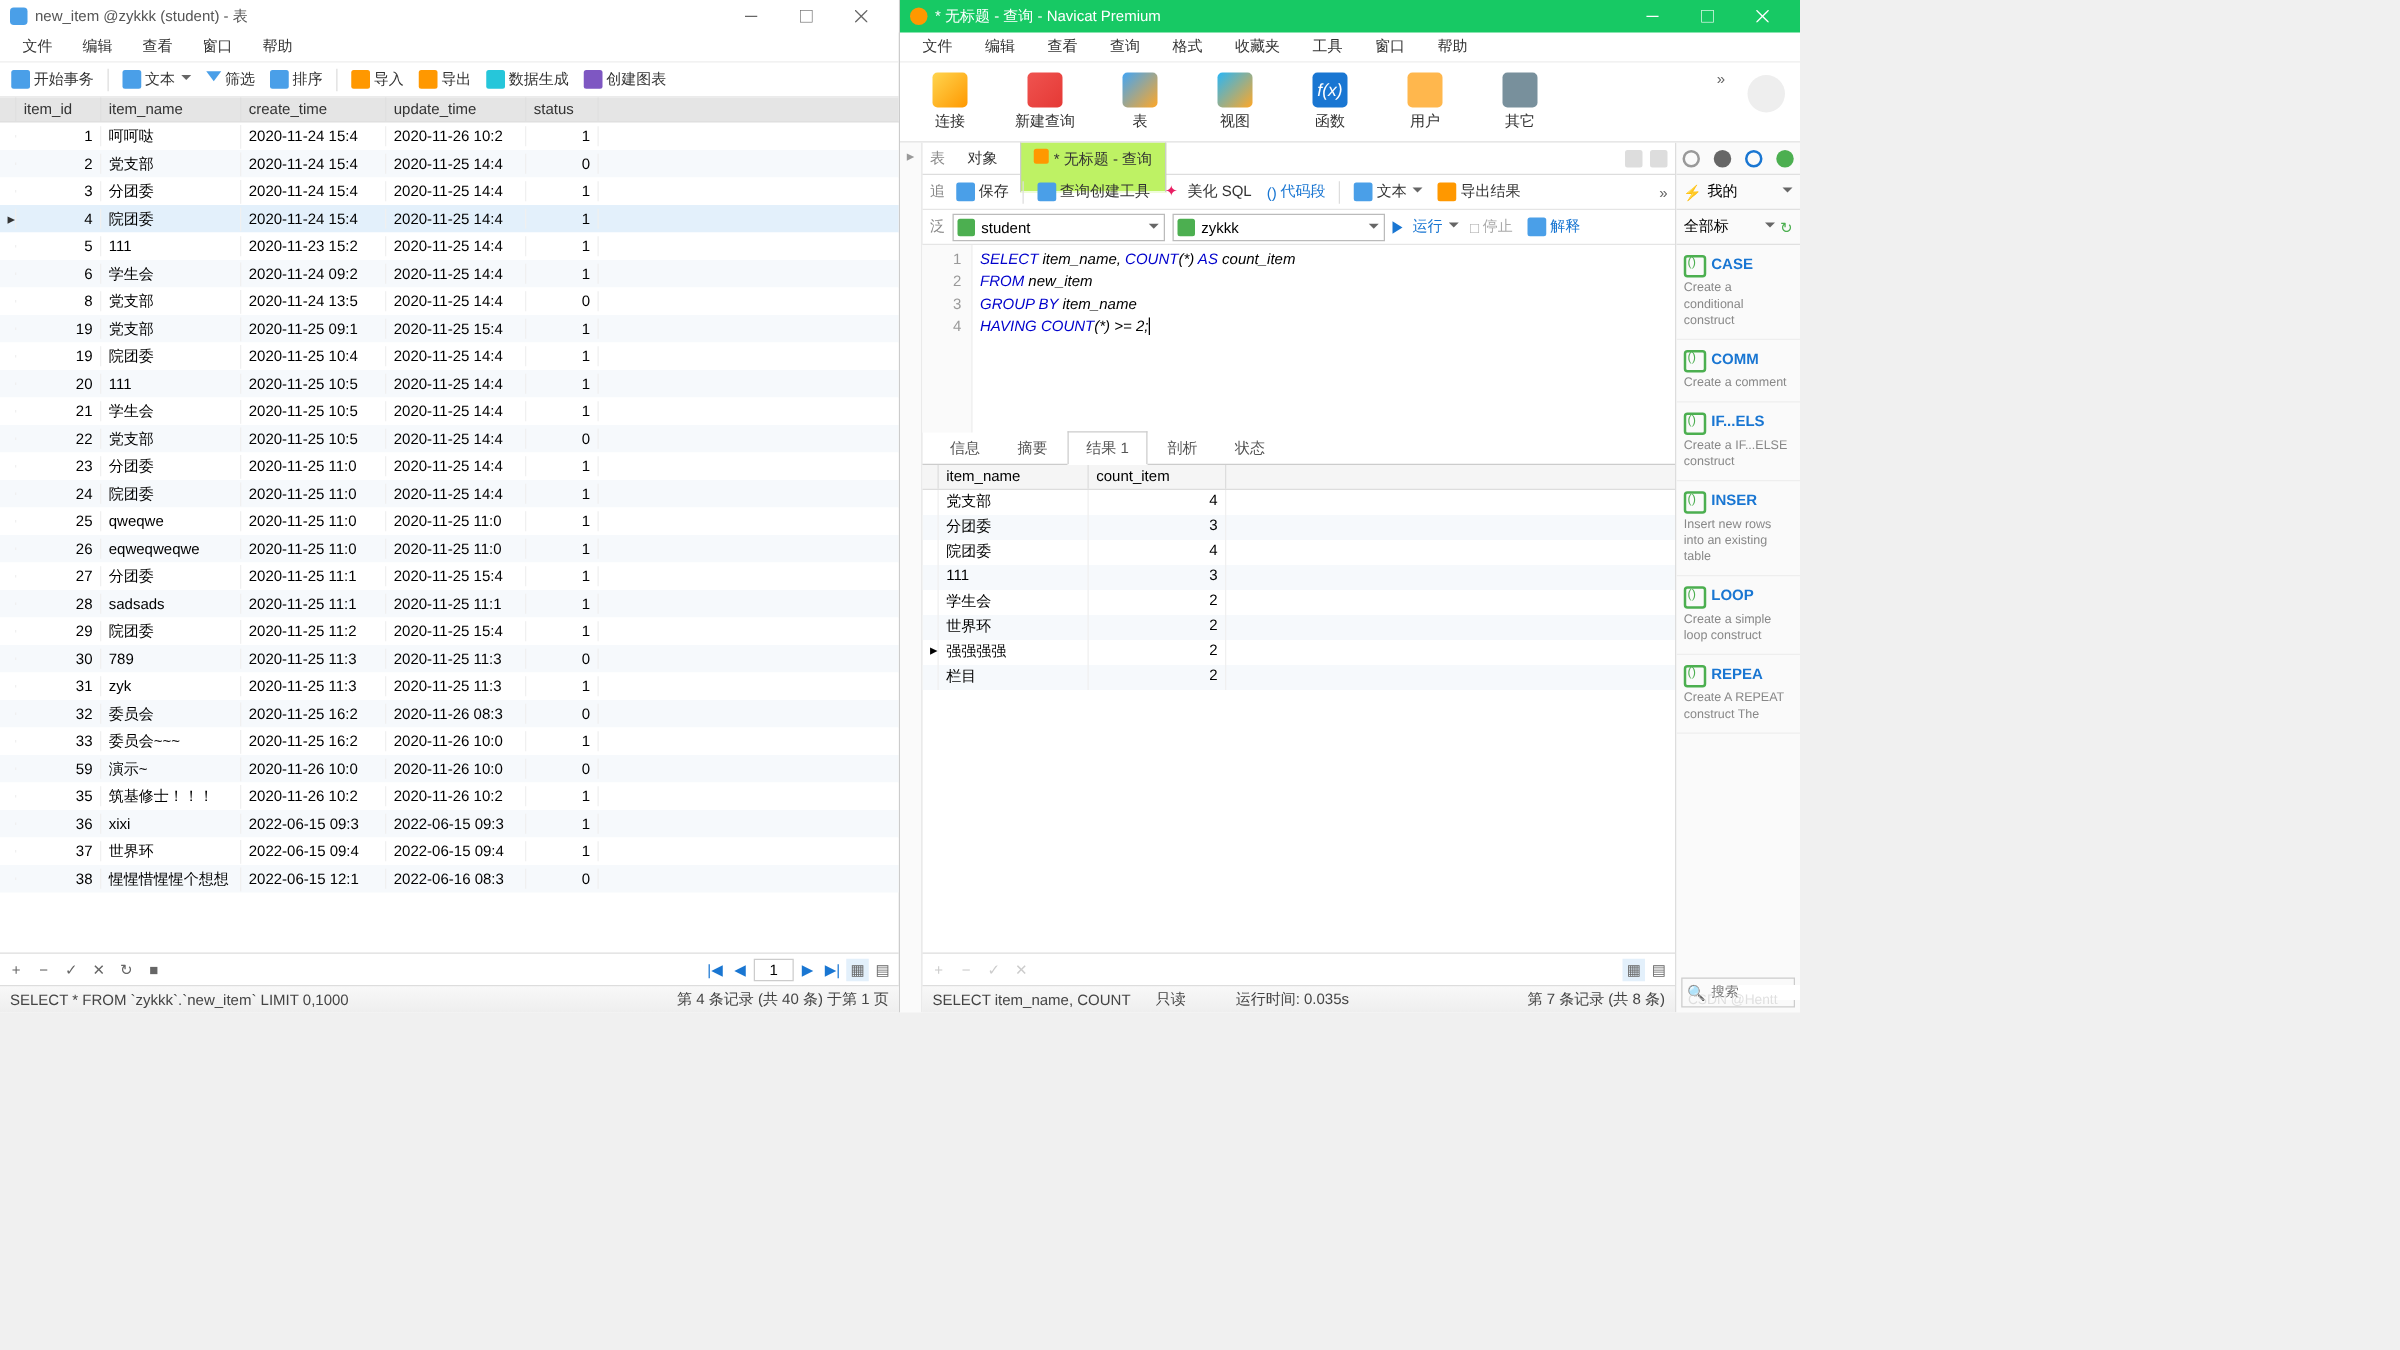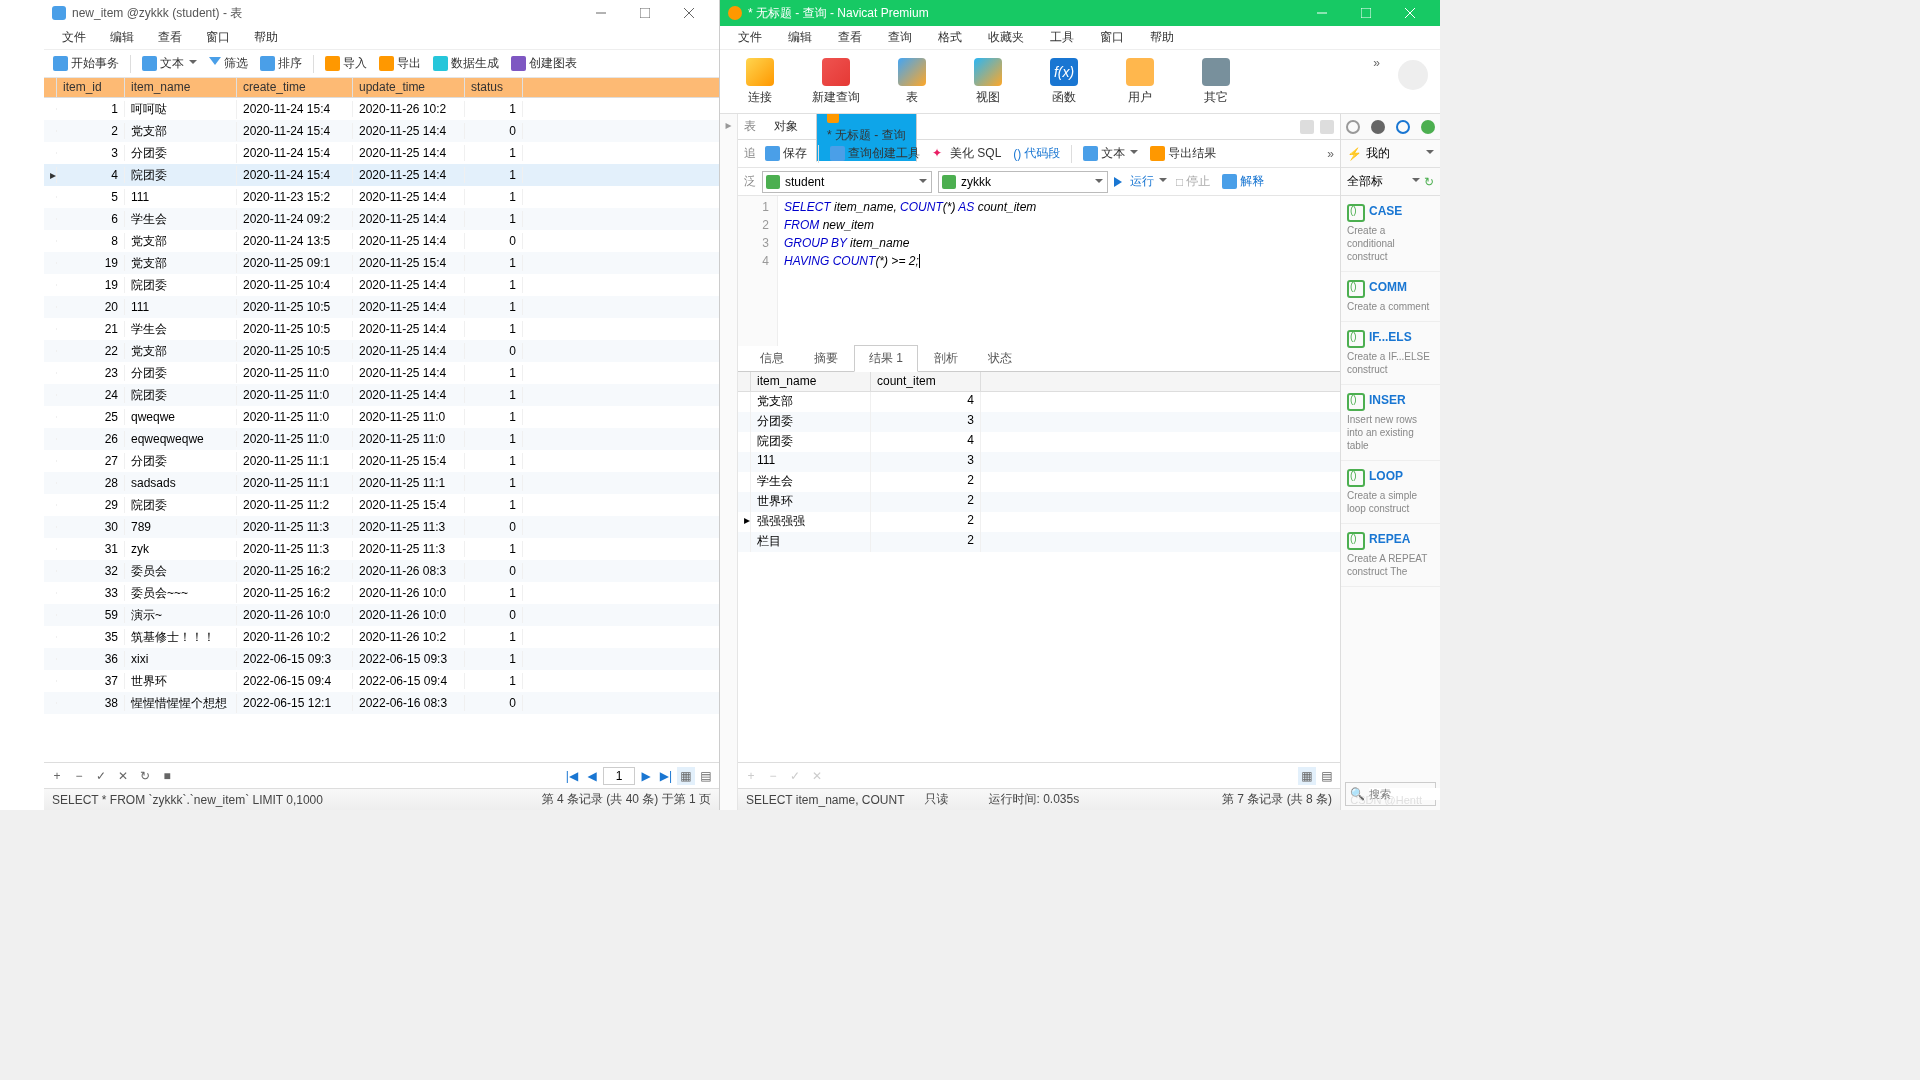--- a/index.html
+++ b/index.html
@@ -1,18 +1,18 @@
 <!DOCTYPE html>
 <html><head>
 <meta charset="utf-8">
 <style>
 *{margin:0;padding:0;box-sizing:border-box;font-family:"Microsoft YaHei",Arial,sans-serif;font-size:12px;}
 body{background:#f0f0f0;display:flex;width:1440px;height:810px;overflow:hidden;}
 .window{background:#fff;display:flex;flex-direction:column;height:100%;position:relative;}
-.win-left{width:720px;border-right:1px solid #ccc;padding-left:44px;}
+.win-left{width:720px;border-right:1px solid #ccc;}
 .win-right{width:720px;}
 .titlebar{height:26px;display:flex;align-items:center;padding:0 8px;gap:6px;}
 .tb-left{background:#fff;color:#555;}
 .tb-right{background:#17c964;color:#fff;}
 .tb-icon{width:14px;height:14px;border-radius:3px;}
 .tb-icon-blue{background:#4a9fe8;}
 .tb-icon-orange{background:#ff9800;border-radius:50%;position:relative;}
 .tb-title{flex:1;font-size:12px;}
 .winbtns{display:flex;gap:0;}
 .winbtn{width:44px;height:26px;display:flex;align-items:center;justify-content:center;cursor:pointer;}
@@ -21,21 +21,21 @@
 .menubar-right{gap:26px;}
 .menuitem{cursor:pointer;}
 .toolbar{height:28px;display:flex;align-items:center;gap:6px;padding:0 6px;border-bottom:1px solid #e5e5e5;}
 .tbtn{display:flex;align-items:center;gap:3px;padding:2px 3px;cursor:pointer;color:#333;}
 .tbtn .ic{width:15px;height:15px;display:inline-block;}
 .sep{width:1px;height:18px;background:#ddd;margin:0 2px;}
 .ic-blue{background:#4a9fe8;border-radius:2px;}
 .ic-orange{background:#ff9800;border-radius:2px;}
 .ic-teal{background:#26c6da;border-radius:2px;}
 .ic-purple{background:#7e57c2;border-radius:2px;}
-.grid-hdr{height:20px;display:flex;background:#fdba74;border-bottom:1px solid #ddd;}
+.grid-hdr{height:20px;display:flex;background:#e5e5e5;border-bottom:1px solid #ddd;}
 .gh{padding:2px 6px;border-right:1px solid #e0e0e0;color:#333;font-size:12px;overflow:hidden;white-space:nowrap;}
 .grid-body{flex:1;overflow-y:scroll;position:relative;}
 .row{display:flex;height:22px;align-items:center;}
 .row:nth-child(odd){background:#fff;}
 .row:nth-child(even){background:#f6f9fc;}
 .row.sel{background:#e3f0fb;}
 .cell{padding:1px 6px;border-right:1px solid #f0f0f0;overflow:hidden;white-space:nowrap;font-size:12px;}
 .cell.r{text-align:right;}
 .rowptr{width:10px;text-align:center;color:#333;}
 .col-id{width:68px;}
@@ -57,21 +57,21 @@
 .bic-nq{background:linear-gradient(135deg,#ef5350,#e53935);}
 .bic-table{background:linear-gradient(135deg,#42a5f5,#ffa726);}
 .bic-view{background:linear-gradient(135deg,#29b6f6,#ffa726);}
 .bic-func{background:#1976d2;color:#fff;display:flex;align-items:center;justify-content:center;font-style:italic;font-size:14px;}
 .bic-user{background:#ffb74d;border-radius:50%;}
 .bic-other{background:#78909c;}
 .avatar{width:30px;height:30px;border-radius:50%;background:#eee;position:absolute;right:12px;top:10px;}
 .more{position:absolute;right:60px;top:6px;color:#666;cursor:pointer;}
 .tabstrip{height:26px;display:flex;align-items:center;border-bottom:1px solid #ddd;padding:0 6px;gap:8px;}
 .tab{padding:17px 10px;display:flex;align-items:flex-start;gap:4px;cursor:pointer;color:#333;}
-.tab.active{background:#0ea5e9;border:1px solid #ccc;border-bottom:1px solid #fff;margin-bottom:-1px;flex-direction:column;}
+.tab.active{background:#bef264;border:1px solid #ccc;border-bottom:1px solid #fff;margin-bottom:-1px;}
 .tab .tic{width:12px;height:12px;background:#ff9800;border-radius:2px;}
 .mainarea{display:flex;flex:1;overflow:hidden;}
 .leftnarrow{width:18px;background:#fafafa;border-right:1px solid #e5e5e5;display:flex;flex-direction:column;align-items:center;padding-top:4px;color:#999;}
 .editor-pane{flex:1;display:flex;flex-direction:column;}
 .ed-toolbar{height:28px;display:flex;align-items:center;gap:6px;padding:0 6px;border-bottom:1px solid #e5e5e5;}
 .ed-toolbar2{height:28px;display:flex;align-items:center;gap:6px;padding:0 6px;border-bottom:1px solid #e5e5e5;}
 .combo{height:22px;border:1px solid #bbb;background:#fff;padding:0 18px 0 22px;position:relative;min-width:170px;display:flex;align-items:center;}
 .combo .cic{width:14px;height:14px;position:absolute;left:3px;top:3px;border-radius:2px;}
 .combo .car{position:absolute;right:4px;top:7px;border:4px solid transparent;border-top-color:#666;}
 .cic-green{background:#4caf50;}

